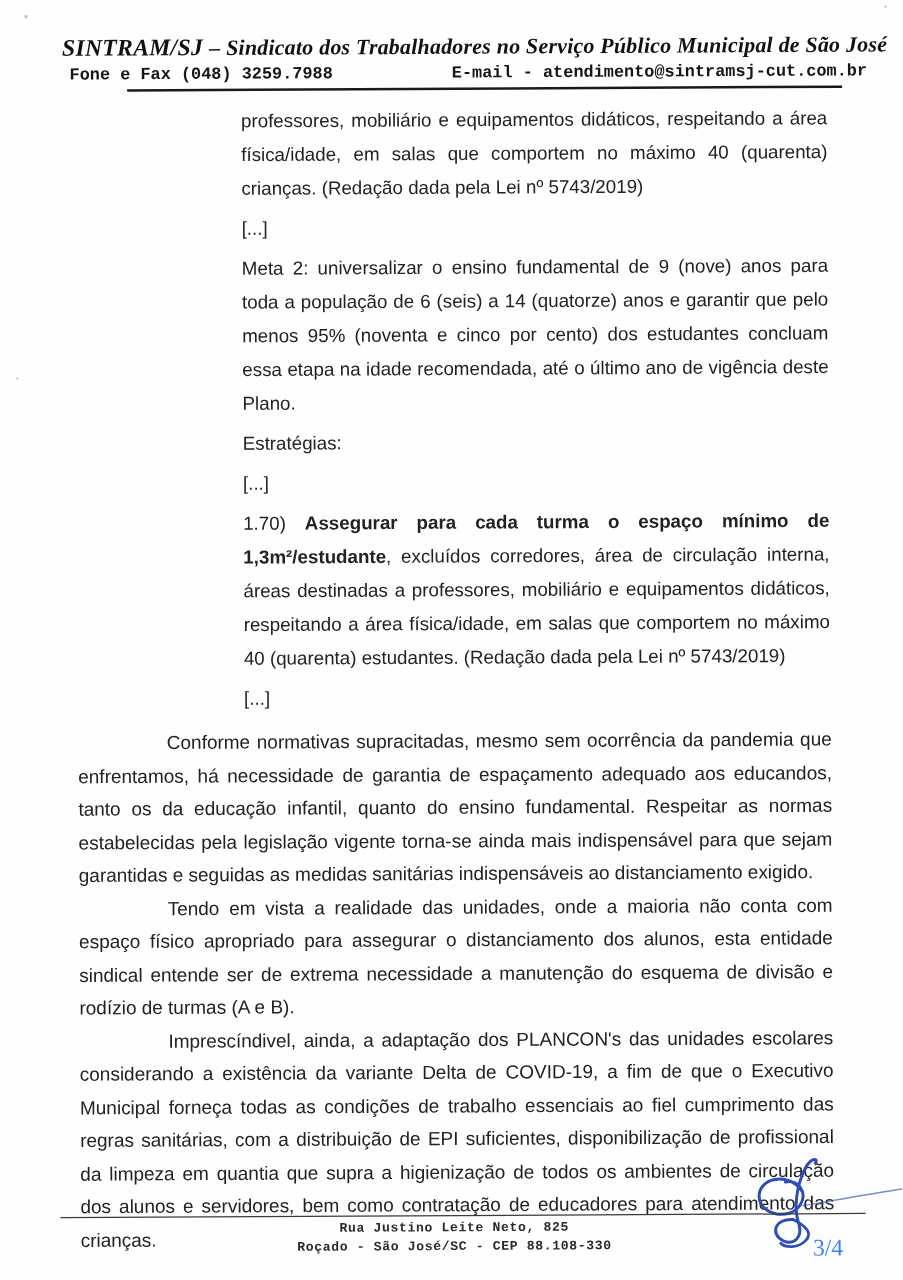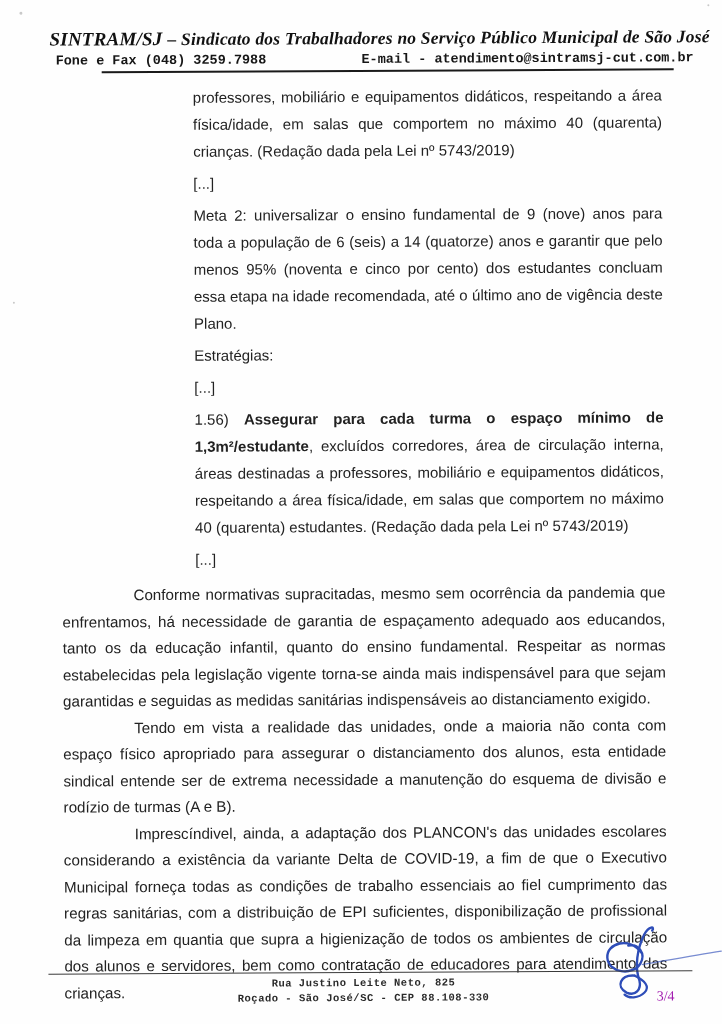--- a/index.html
+++ b/index.html
@@ -95,22 +95,22 @@
     font-size: 10.5px;
     line-height: 15px;
     color: #2a2a2a;
     letter-spacing: 0.5px;
   }
   .page-num {
     position: absolute;
     right: 50px;
     top: 18px;
     font-family: "Liberation Serif", serif;
-    font-size: 14px;
-    color: #a21caf;
+    font-size: 19px;
+    color: #3b82f6;
   }
 
   
   .speck {
     position: absolute;
     width: 3px; height: 3px;
     border-radius: 50%;
     background: #c9c9c9;
   }
   .speck.s1 { left: 22px; top: 10px; }
@@ -137,21 +137,21 @@
       </div>
       <hr class="head-rule">
     </div>
 
     <div class="excerpt">
       <p>professores, mobiliário e equipamentos didáticos, respeitando a área física/idade, em salas que comportem no máximo 40 (quarenta) crianças. (Redação dada pela Lei nº 5743/2019)</p>
       <p>[...]</p>
       <p>Meta 2: universalizar o ensino fundamental de 9 (nove) anos para toda a população de 6 (seis) a 14 (quatorze) anos e garantir que pelo menos 95% (noventa e cinco por cento) dos estudantes concluam essa etapa na idade recomendada, até o último ano de vigência deste Plano.</p>
       <p>Estratégias:</p>
       <p>[...]</p>
-      <p><span>1.56) </span><span class="bold-seg">Assegurar para cada turma o espaço mínimo de 1,3m²/estudante</span><span>, excluídos corredores, área de circulação interna, áreas destinadas a professores, mobiliário e equipamentos didáticos, respeitando a área física/idade, em salas que comportem no máximo 40 (quarenta) estudantes. (Redação dada pela Lei nº 5743/2019)</span></p>
+      <p><span>1.70) </span><span class="bold-seg">Assegurar para cada turma o espaço mínimo de 1,3m²/estudante</span><span>, excluídos corredores, área de circulação interna, áreas destinadas a professores, mobiliário e equipamentos didáticos, respeitando a área física/idade, em salas que comportem no máximo 40 (quarenta) estudantes. (Redação dada pela Lei nº 5743/2019)</span></p>
       <p>[...]</p>
     </div>
 
     <div class="body-text">
       <p>Conforme normativas supracitadas, mesmo sem ocorrência da pandemia que enfrentamos, há necessidade de garantia de espaçamento adequado aos educandos, tanto os da educação infantil, quanto do ensino fundamental. Respeitar as normas estabelecidas pela legislação vigente torna-se ainda mais indispensável para que sejam garantidas e seguidas as medidas sanitárias indispensáveis ao distanciamento exigido.</p>
       <p>Tendo em vista a realidade das unidades, onde a maioria não conta com espaço físico apropriado para assegurar o distanciamento dos alunos, esta entidade sindical entende ser de extrema necessidade a manutenção do esquema de divisão e rodízio de turmas (A e B).</p>
       <p><span>Imprescíndivel, ainda, a adaptação dos PLANCON's das unidades escolares considerando a existência da variante </span><span class="italic-seg">Delta</span><span> de COVID-19, a fim de que o Executivo Municipal forneça todas as condições de trabalho essenciais ao fiel cumprimento das regras sanitárias, com a distribuição de EPI suficientes, disponibilização de profissional da limpeza em quantia que supra a higienização de todos os ambientes de circulação dos alunos e servidores, bem como contratação de educadores para atendimento das crianças.</span></p>
     </div>
 
     <svg class="signature" viewBox="0 0 128 86">

